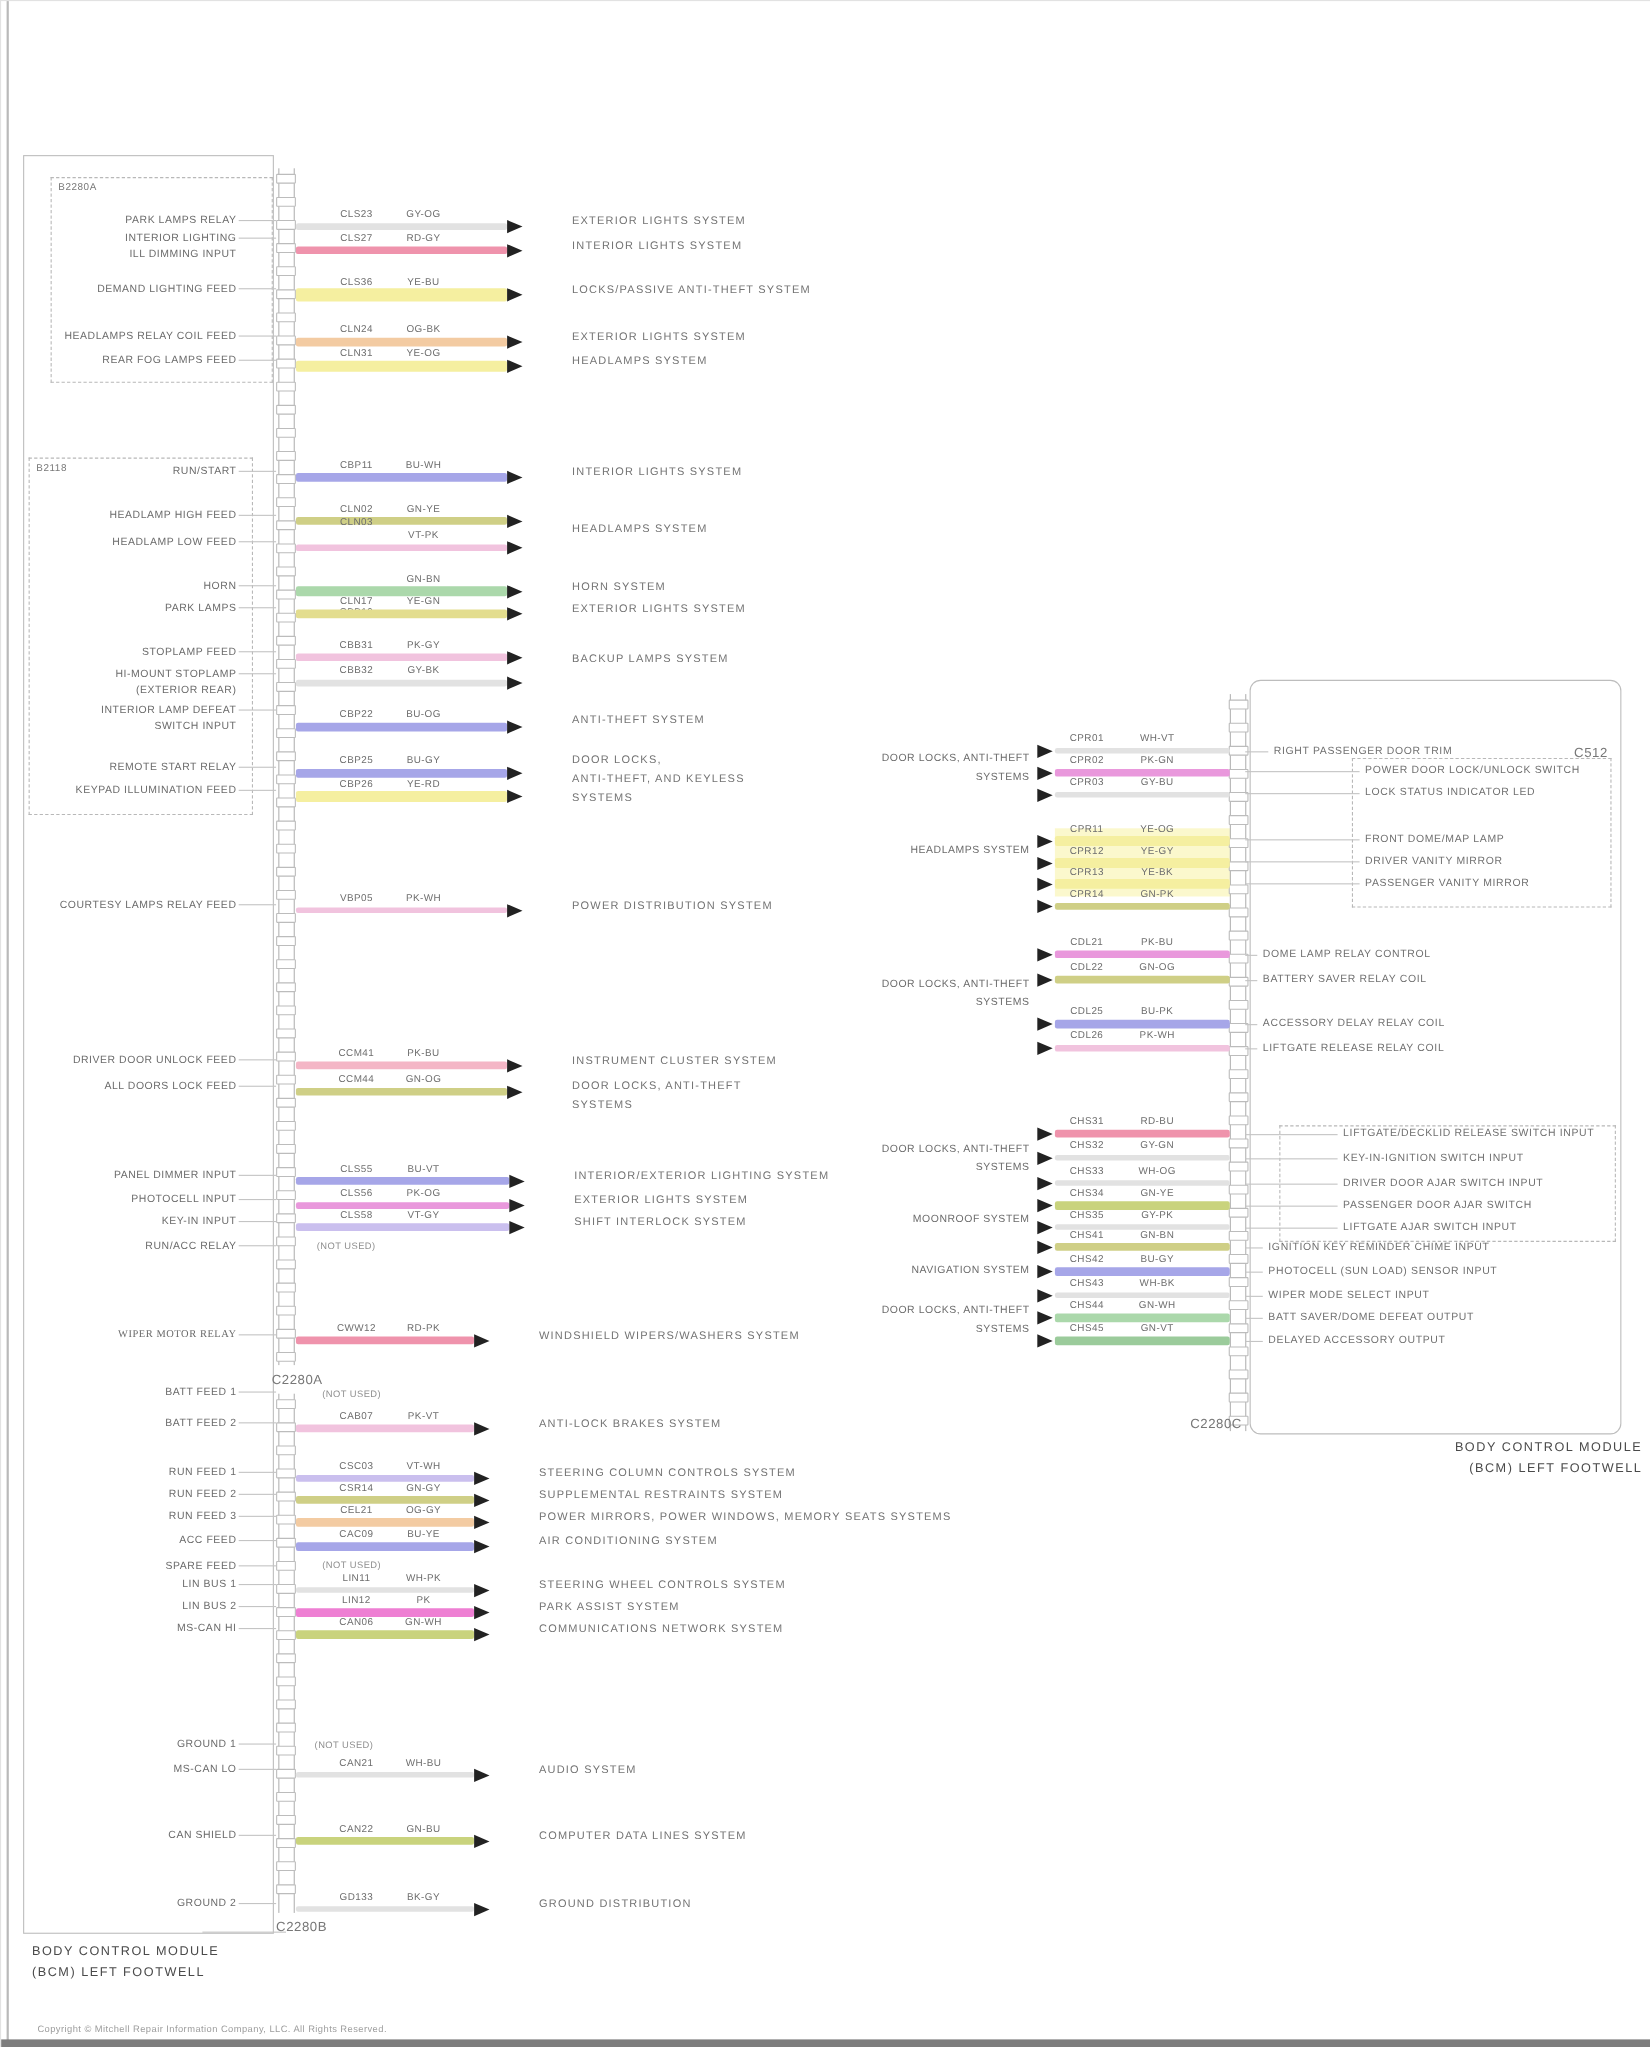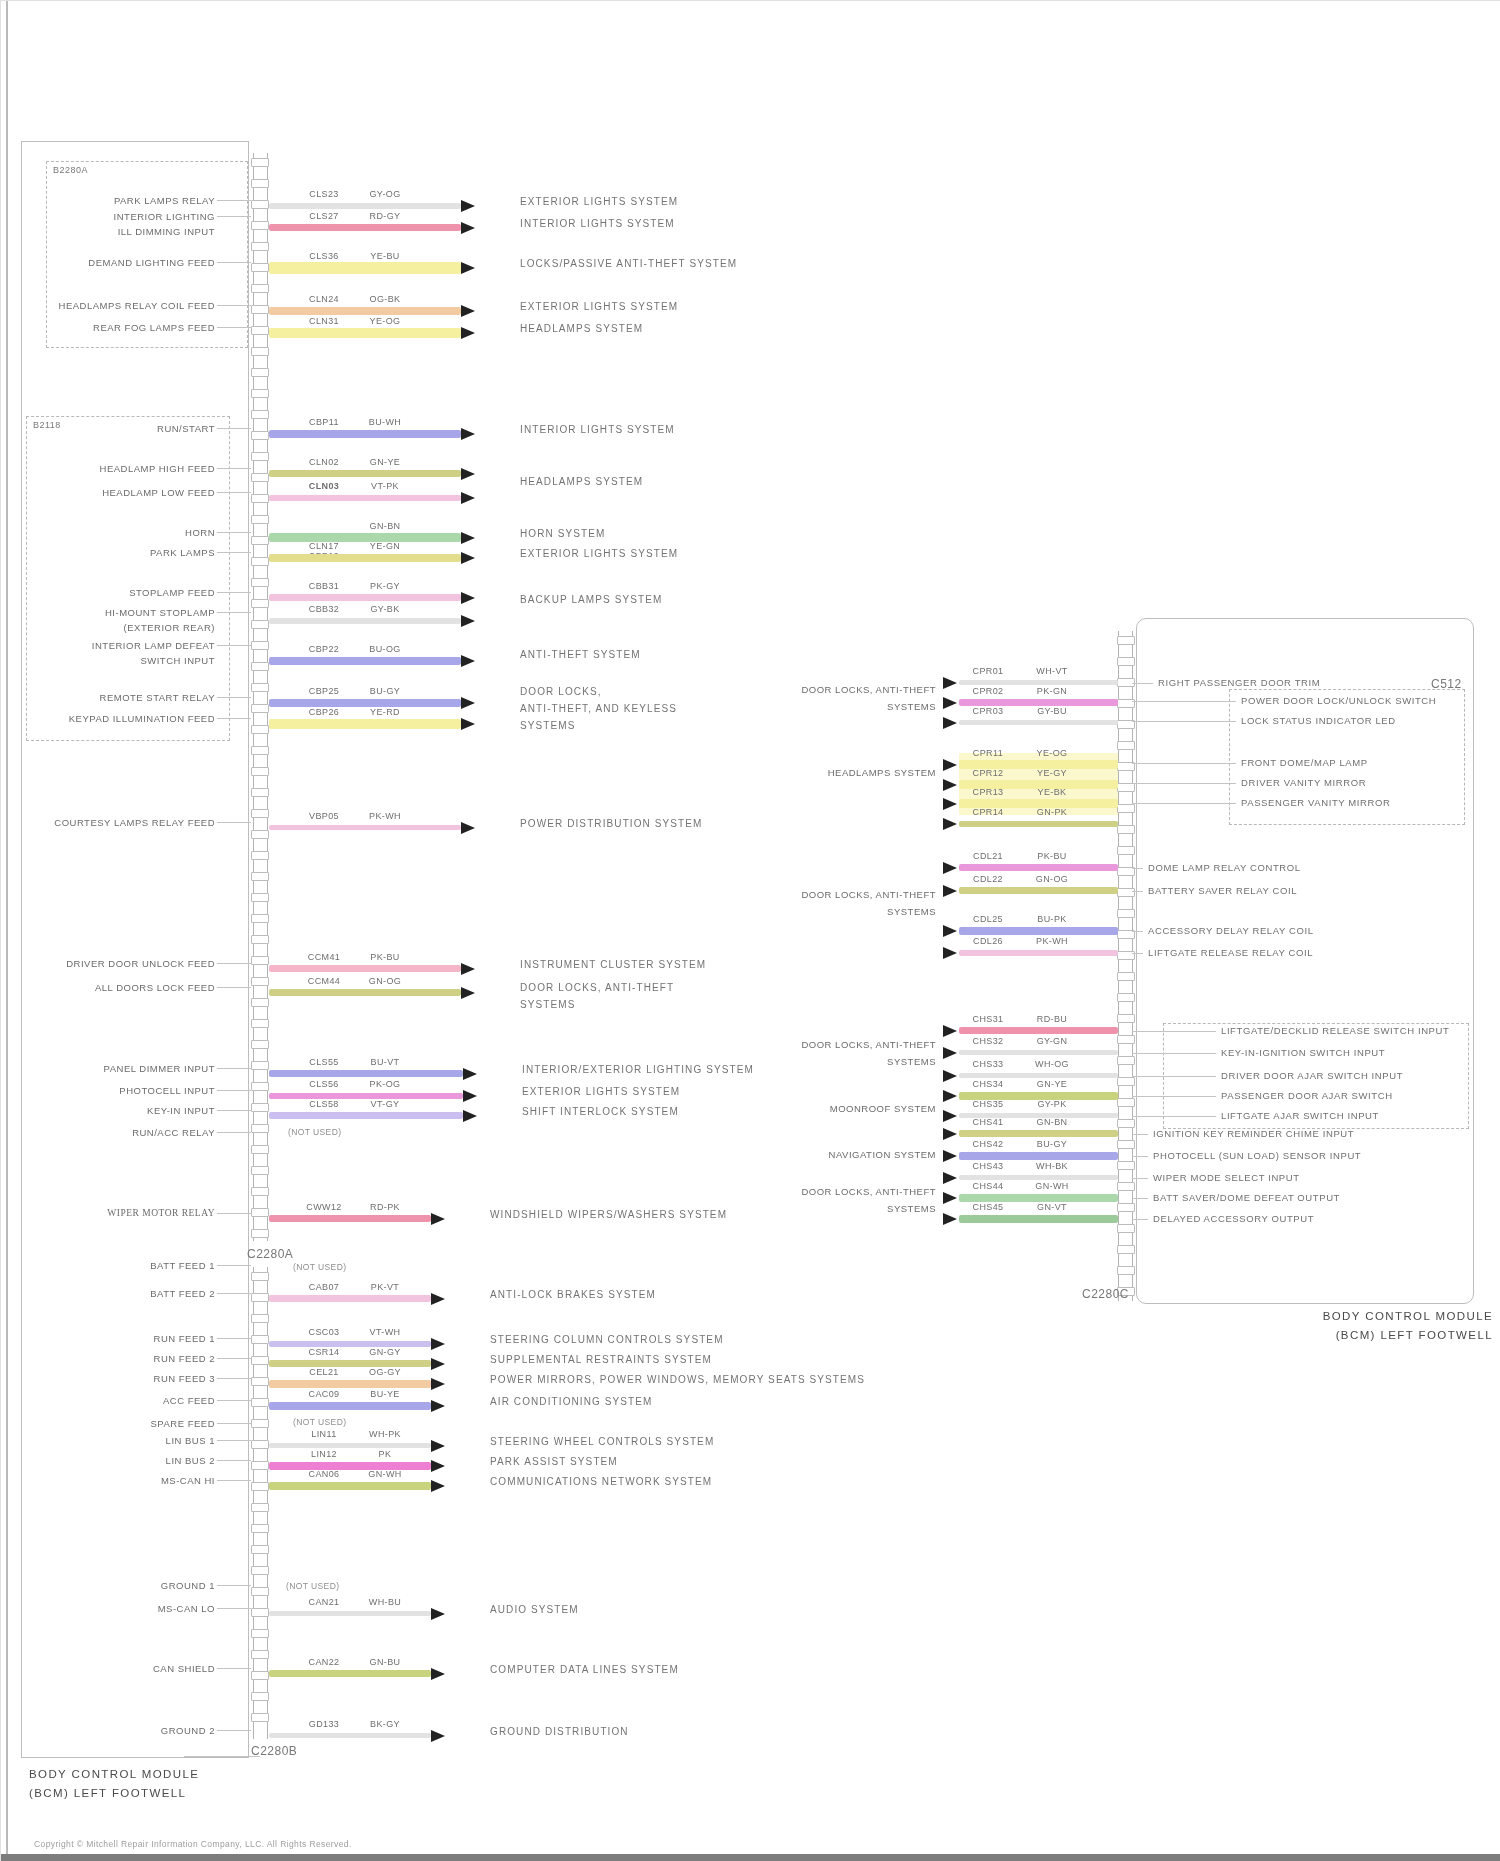--- a/index.html
+++ b/index.html
@@ -156,21 +156,21 @@
     <div class="wire" style="left: 268px; top: 429px; width: 192px; height: 8px; background: rgb(166, 166, 232);"></div>
     <div class="arr" style="left: 460px; top: 427px;"></div>
     <div class="wlbl" style="left: 296px; top: 416px; width: 54px;">CBP11</div>
     <div class="wlbl" style="left: 362px; top: 416px; width: 44px;">BU-WH</div>
     <div class="wire" style="left: 268px; top: 469px; width: 192px; height: 7px; background: rgb(207, 207, 134);"></div>
     <div class="arr" style="left: 460px; top: 467px;"></div>
     <div class="wlbl" style="left: 296px; top: 456px; width: 54px;">CLN02</div>
     <div class="wlbl" style="left: 362px; top: 456px; width: 44px;">GN-YE</div>
     <div class="wire" style="left: 268px; top: 494px; width: 192px; height: 6px; background: rgb(241, 195, 222);"></div>
     <div class="arr" style="left: 460px; top: 491px;"></div>
-    <div class="wlbl" style="left: 296px; top: 480px; width: 54px; font-weight: bold;">CLN03</div>
+    <div class="wlbl" style="left: 296px; top: 468px; width: 54px;">CLN03</div>
     <div class="wlbl" style="left: 362px; top: 480px; width: 44px;">VT-PK</div>
     <div class="wire" style="left: 268px; top: 532px; width: 192px; height: 9px; background: rgb(171, 216, 171);"></div>
     <div class="arr" style="left: 460px; top: 531px;"></div>
     <div class="wlbl" style="left: 296px; top: 550px; width: 54px;">CBB19</div>
     <div class="wlbl" style="left: 362px; top: 520px; width: 44px;">GN-BN</div>
     <div class="wire" style="left: 268px; top: 553px; width: 192px; height: 8px; background: rgb(227, 221, 142);"></div>
     <div class="arr" style="left: 460px; top: 551px;"></div>
     <div class="wlbl" style="left: 296px; top: 540px; width: 54px;">CLN17</div>
     <div class="wlbl" style="left: 362px; top: 540px; width: 44px;">YE-GN</div>
     <div class="wire" style="left: 268px; top: 593px; width: 192px; height: 7px; background: rgb(241, 195, 222);"></div>

